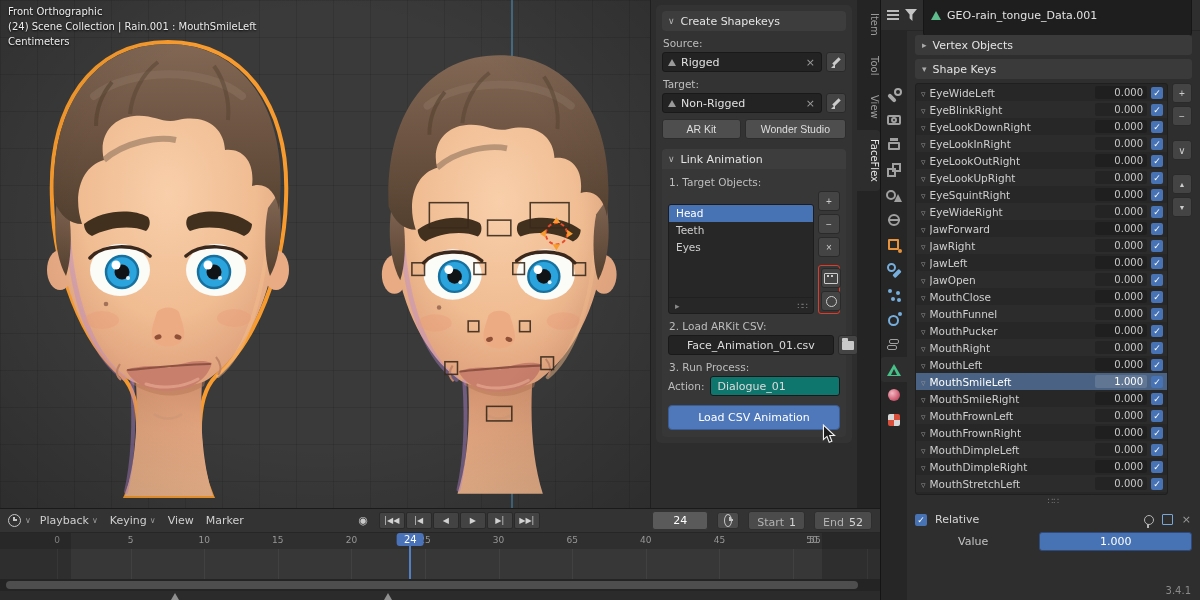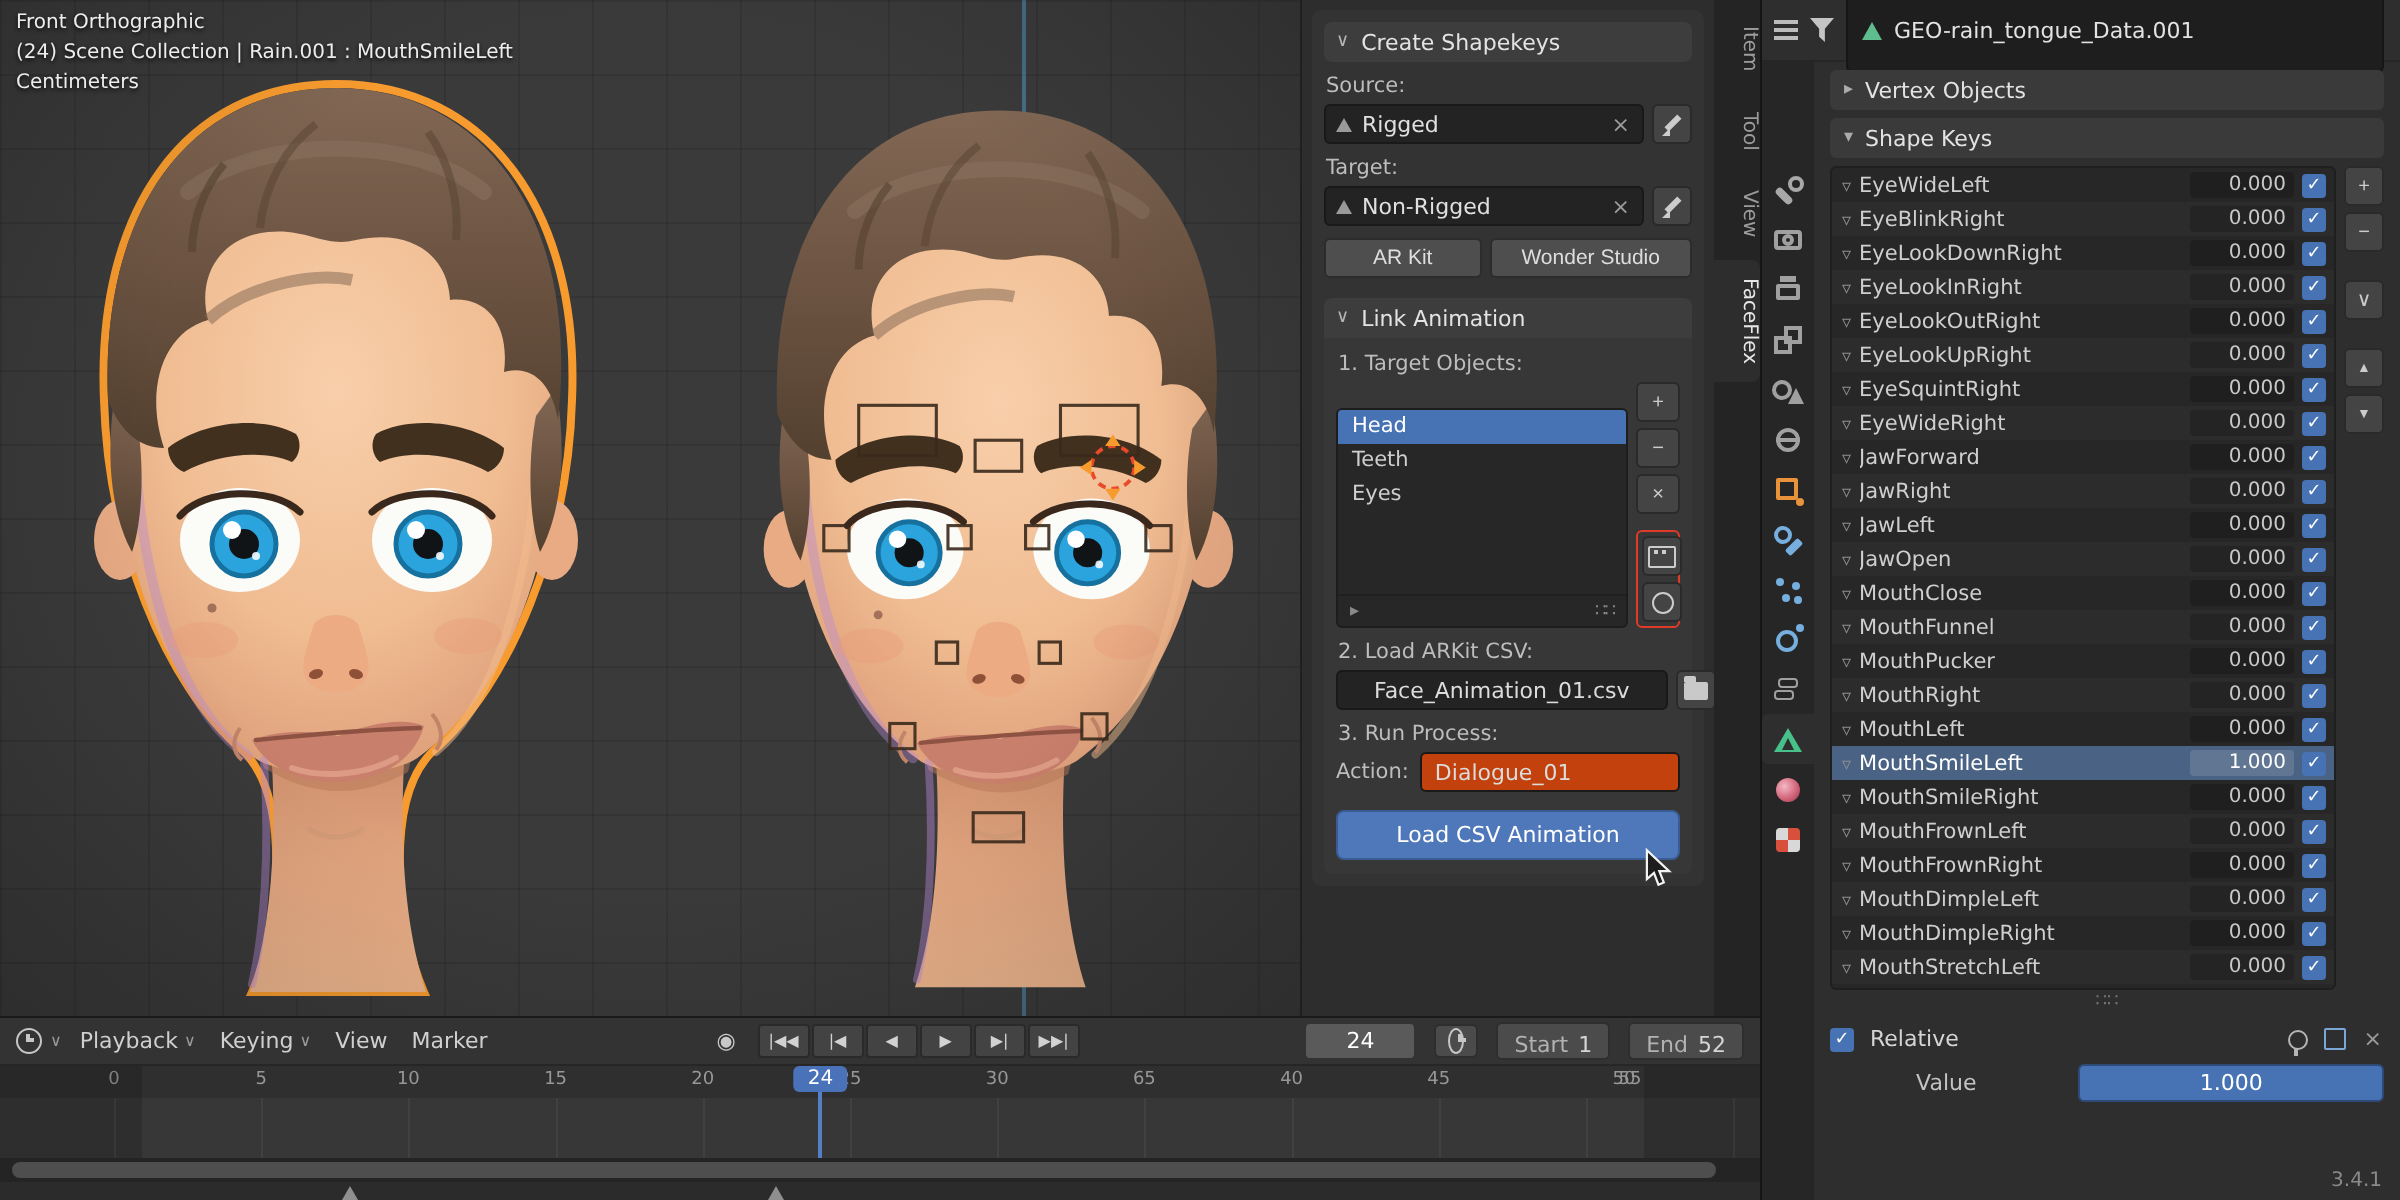--- a/index.html
+++ b/index.html
@@ -47,21 +47,21 @@
   .obj-footer{height:15px;display:flex;align-items:center;justify-content:space-between;
     padding:0 6px;color:#8a8a8a;font-size:9px;border-top:1px solid #202020}
   .grip{letter-spacing:-1px}
   .col-btns{display:flex;flex-direction:column;gap:3px;width:22px}
   .redbox{border:1px solid #e03a28;border-radius:3px;padding:2px;display:flex;flex-direction:column;
     gap:3px;margin-top:5px}
   .filefield{flex:1;height:18px;background:#232323;border:1px solid #191919;border-radius:3px;
     display:flex;align-items:center;padding:0 18px;color:#dcdcdc}
   .actrow{display:flex;align-items:center;gap:6px}
   .actlabel{color:#bdbdbd;font-size:10.5px}
-  .actfield{flex:1;height:18px;background:#c2410c;border:1px solid #191919;border-radius:3px;
+  .actfield{flex:1;height:18px;background:#0f766e;border:1px solid #191919;border-radius:3px;
     display:flex;align-items:center;padding:0 6px;color:#dcdcdc}
   .loadbtn{width:100%;height:25px;margin-top:9px;background:#4f78bb;border:1px solid #3a5c94;
     border-radius:4px;color:#fff;font-size:11px;cursor:pointer;font-family:inherit}
   
   .ntabs{position:absolute;left:857px;top:0;width:23px;height:508px;background:#242424;
     display:flex;flex-direction:column;align-items:stretch;padding-top:4px;gap:2px;box-sizing:border-box}
   .ntab{writing-mode:vertical-rl;text-align:center;padding:9px 0;font-size:10px;color:#9c9c9c;
     cursor:pointer;border-radius:0 4px 4px 0}
   .ntab.active{background:#2d2d2d;color:#e6e6e6}
   

